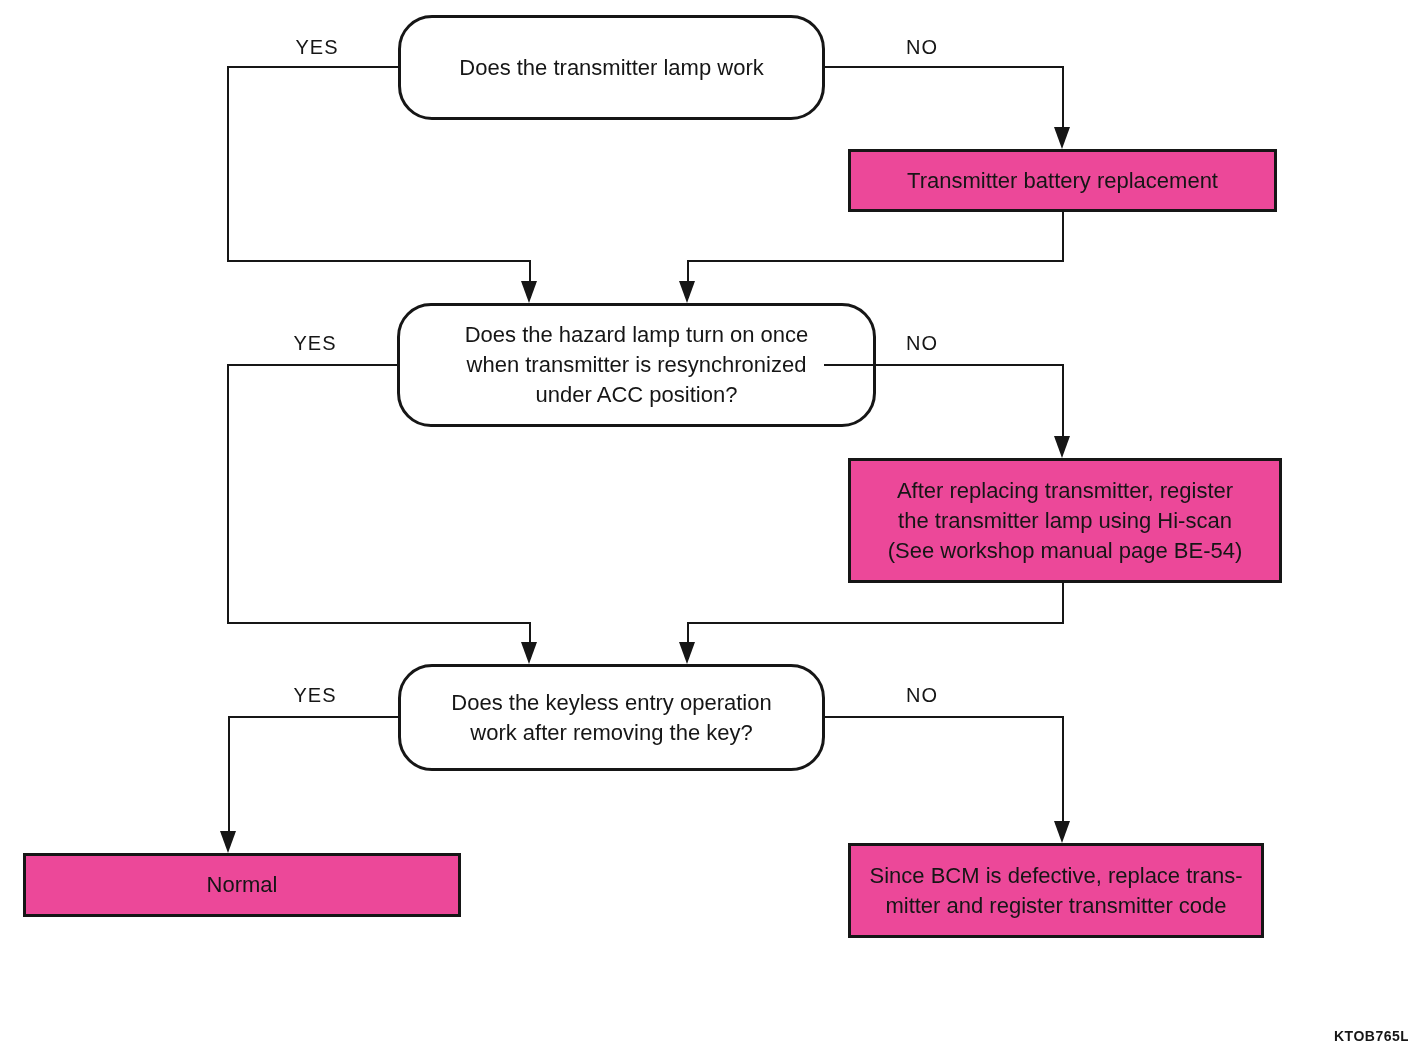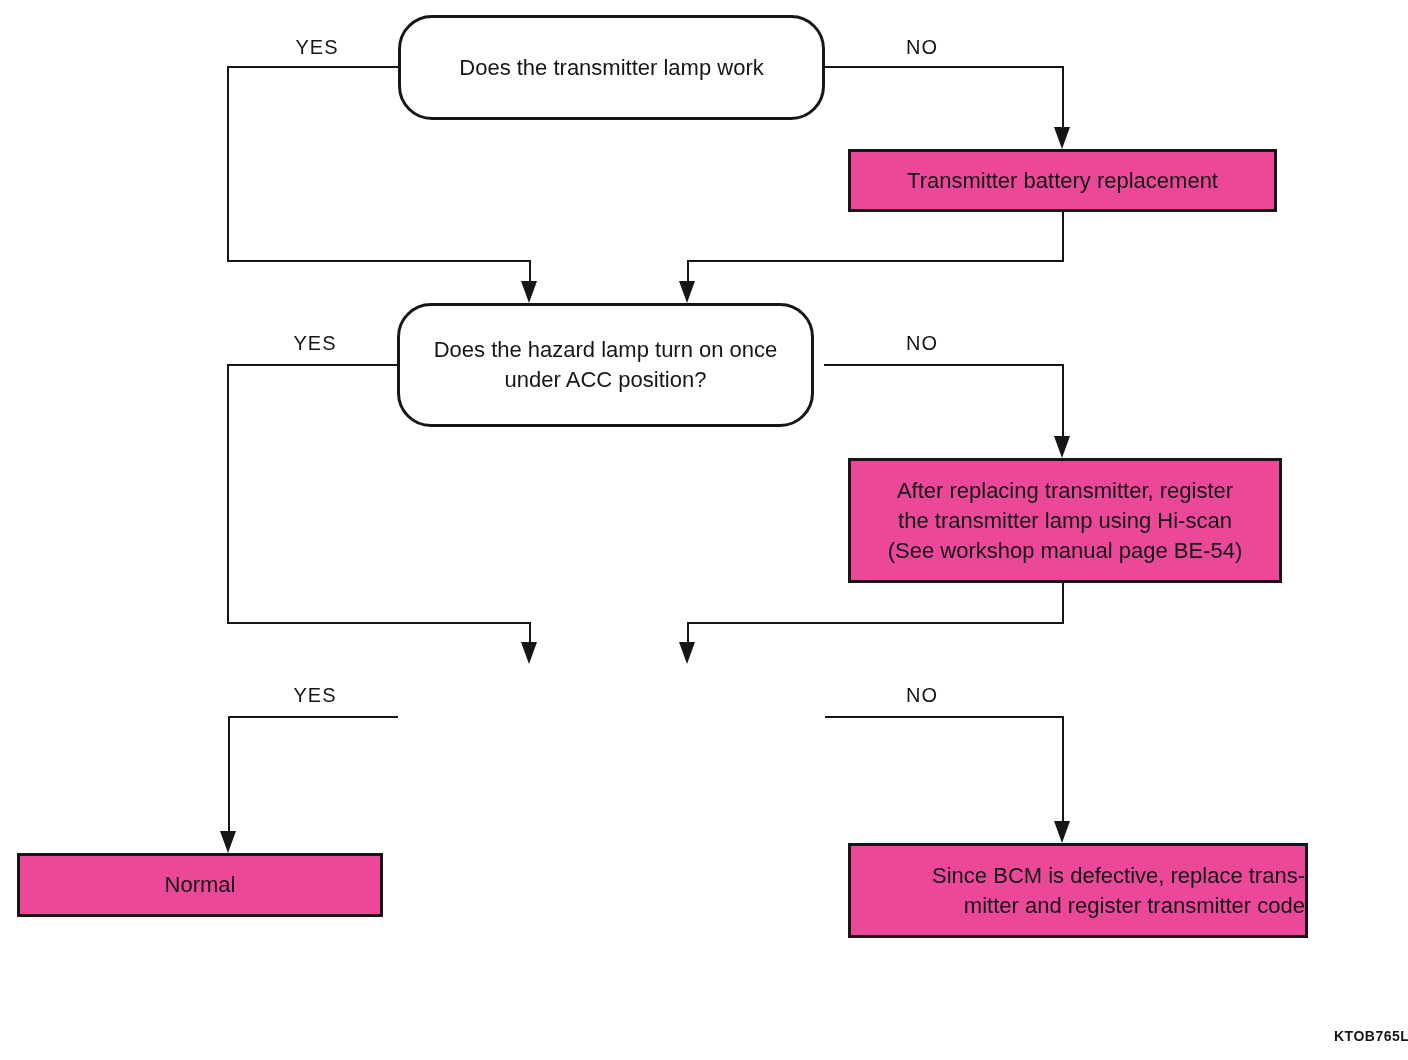--- a/index.html
+++ b/index.html
@@ -82,37 +82,42 @@
 <div id="page">
 
   <div class="decision" style="left:398px; top:15px; width:427px; height:105px;">
     <div>Does the transmitter lamp work</div>
   </div>
 
   <div class="action" style="left:848px; top:149px; width:429px; height:63px;">
     <div>Transmitter battery replacement</div>
   </div>
 
-  <div class="decision" style="left:397px; top:303px; width:417px; height:124px;">
+  <div class="decision" style="left:397px; top:303px; width:479px; height:124px;">
     <div>Does the hazard lamp turn on once</div>
+    <div>when transmitter is resynchronized</div>
     <div>under ACC position?</div>
   </div>
 
   <div class="action" style="left:848px; top:458px; width:434px; height:125px;">
     <div>After replacing transmitter, register</div>
     <div>the transmitter lamp using Hi-scan</div>
     <div>(See workshop manual page BE-54)</div>
   </div>
 
+  <div class="decision" style="left:398px; top:664px; width:427px; height:107px;">
+    <div>Does the keyless entry operation</div>
+    <div>work after removing the key?</div>
+  </div>
 
-  <div class="action" style="left:17px; top:853px; width:366px; height:64px;text-align:center;">
+  <div class="action" style="left:23px; top:853px; width:438px; height:64px;text-align:center;">
     <div>Normal</div>
   </div>
 
-  <div class="action" style="left:848px; top:843px; width:460px; height:95px;align-items:flex-end;">
+  <div class="action" style="left:848px; top:843px; width:416px; height:95px;">
     <div>Since BCM is defective, replace trans-</div>
     <div>mitter and register transmitter code</div>
   </div>
 
   <div class="branch-label" style="left:317px; top:36px;">YES</div>
   <div class="branch-label" style="left:922px; top:36px;">NO</div>
   <div class="branch-label" style="left:315px; top:332px;">YES</div>
   <div class="branch-label" style="left:922px; top:332px;">NO</div>
   <div class="branch-label" style="left:315px; top:684px;">YES</div>
   <div class="branch-label" style="left:922px; top:684px;">NO</div>

